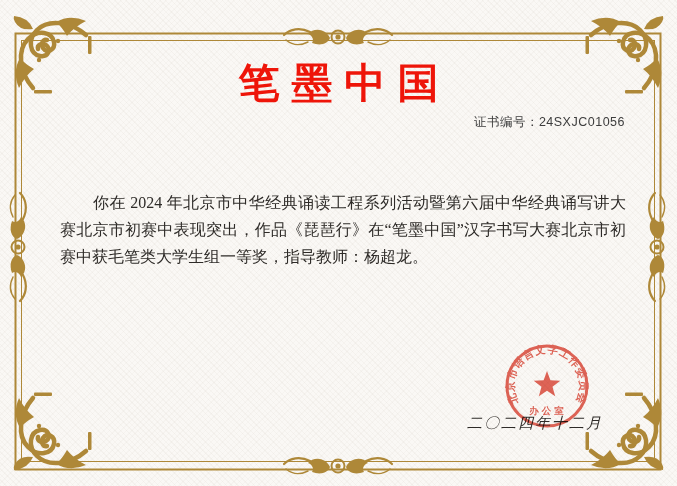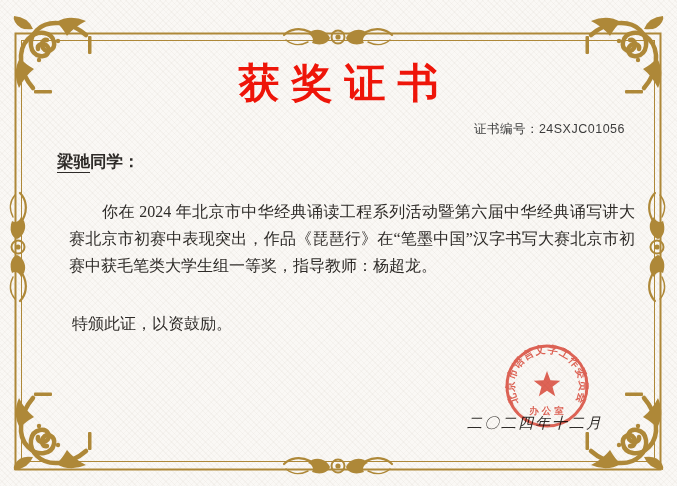--- a/index.html
+++ b/index.html
@@ -27,31 +27,30 @@
   .title{
     position:absolute;left:0;top:56px;width:677px;
     text-align:center;font-size:41px;font-weight:bold;
     color:#ee1509;letter-spacing:12px;padding-left:12px;box-sizing:border-box;
     font-family:"Liberation Serif","DejaVu Serif",serif;
   }
   .cert-no{
     position:absolute;right:52px;top:114px;
     font-size:12.5px;color:#3d3d3d;letter-spacing:0.5px;
     font-family:"Liberation Sans","DejaVu Sans",sans-serif;
-    margin-top:7px;
   }
   .recipient{
     position:absolute;left:57px;top:151px;
     font-size:16.5px;color:#2e2b28;font-weight:bold;
   }
   .recipient .uname{border-bottom:1px solid #2e2b28;padding-bottom:1px;}
   .body-par{
     position:absolute;left:57px;top:186px;width:566px;
     font-size:16px;line-height:27px;color:#2e2b28;
-    text-align:justify;text-indent:33px;margin:12px;
+    text-align:justify;text-indent:33px;margin:3px;
   }
   .closing{
     position:absolute;left:72px;top:314px;
     font-size:16px;color:#2e2b28;margin:0;
   }
   .issuer{
     position:absolute;right:52px;top:381px;
     font-size:13.5px;font-weight:bold;color:#33302d;letter-spacing:0.5px;
   }
   .date{
@@ -101,33 +100,29 @@
     <use href="#cornerOrn" transform="translate(671,8) scale(-1,1)"></use>
     <use href="#cornerOrn" transform="translate(6,478) scale(1,-1)"></use>
     <use href="#cornerOrn" transform="translate(671,478) scale(-1,-1)"></use>
 
     <use href="#edgeOrn" transform="translate(338,37)"></use>
     <use href="#edgeOrn" transform="translate(338,466)"></use>
     <use href="#edgeOrn" transform="translate(18,247) rotate(90)"></use>
     <use href="#edgeOrn" transform="translate(657,247) rotate(-90)"></use>
   </svg>
 
-  <div class="title">获奖证书</div>
+  <div class="title">笔墨中国</div>
 
   <div class="cert-no">
     <span>证书编号：</span><span>24SXJC01056</span>
   </div>
 
-  <div class="recipient">
-    <span class="uname">梁驰</span><span>同学：</span>
-  </div>
 
   <p class="body-par">你在 2024 年北京市中华经典诵读工程系列活动暨第六届中华经典诵写讲大赛北京市初赛中表现突出，作品《琵琶行》在“笔墨中国”汉字书写大赛北京市初赛中获毛笔类大学生组一等奖，指导教师：杨超龙。</p>
 
-  <p class="closing">特颁此证，以资鼓励。</p>
 
   <div class="date">二〇二四年十二月</div>
 
   <div class="seal">
     <svg width="88" height="88" viewBox="0 0 88 88" aria-hidden="true">
       <circle cx="44" cy="44" r="40" fill="none" stroke="#dd4434" stroke-width="3"></circle>
       <path id="sealArc" d="M17,62.9 A33,33 0 1 1 71,62.9" fill="none"></path>
       <text font-size="10.5" fill="#dd4434" letter-spacing="1" text-anchor="middle" font-weight="bold">
         <textPath href="#sealArc" startOffset="50%">北京市语言文字工作委员会</textPath>
       </text>

